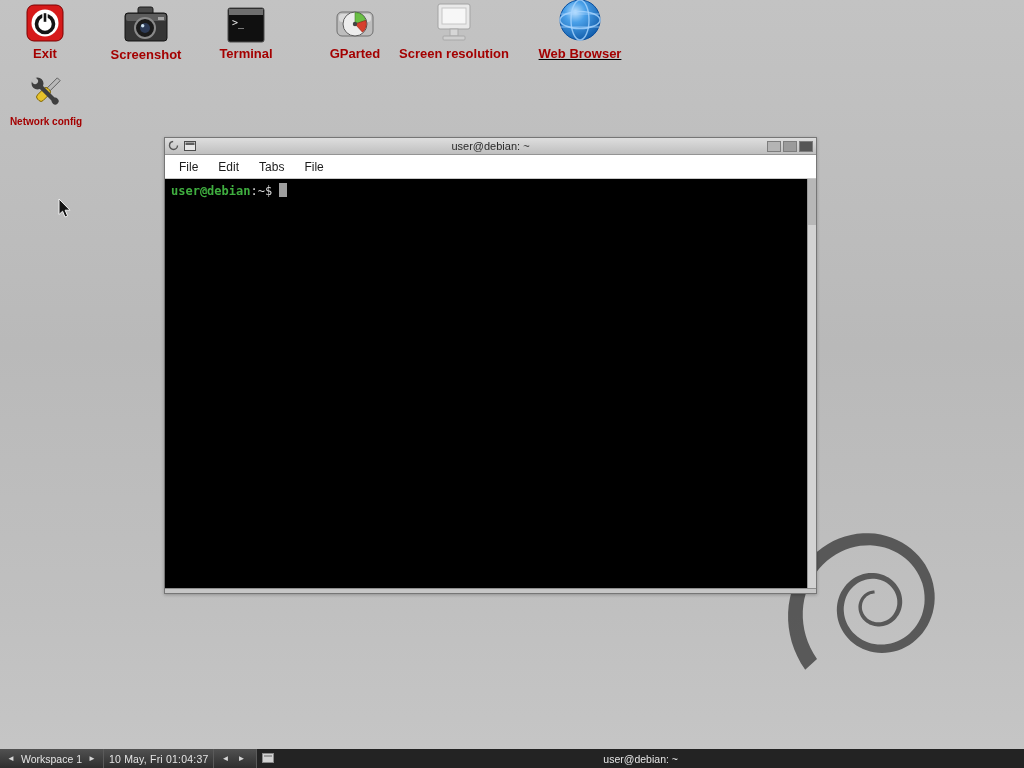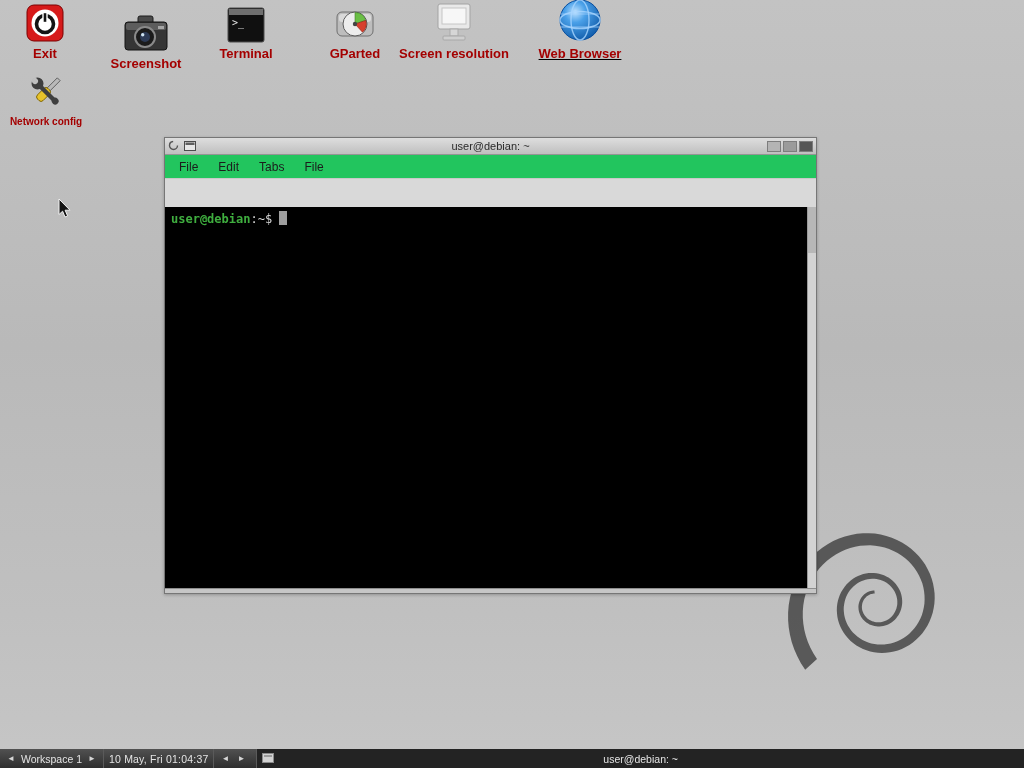--- a/index.html
+++ b/index.html
@@ -39,29 +39,29 @@
     font-size:11px; color:#2a2a2a; line-height:17px; pointer-events:none;
   }
   .tb-left { display:flex; align-items:center; gap:5px; z-index:1; }
   .tb-right { margin-left:auto; display:flex; align-items:center; gap:2px; z-index:1; }
   .tb-btn { width:14px; height:11px; border:1px solid #7d7d7d; }
   .tb-btn.b1 { background:#b4b4b4; }
   .tb-btn.b2 { background:#9b9b9b; }
   .tb-btn.b3 { background:#565656; }
 
   .menubar {
-    height:24px; flex:0 0 24px; background:#22c55e; border-bottom:1px solid #c9c9c9;
+    height:24px; flex:0 0 24px; background:#ffffff; border-bottom:1px solid #c9c9c9;
     display:flex; align-items:center; padding-left:4px;
   }
   .menu-item { font-size:12px; color:#1c1c1c; padding:3px 10px; cursor:default; }
 
   .term-body {
     flex:1; position:relative; background:var(--terminal-bg,#000);
     font-family:"DejaVu Sans Mono", monospace; font-size:12px;
-    padding:4px 6px; overflow:hidden;margin-top:28px;
+    padding:4px 6px; overflow:hidden;
   }
   .prompt-user { color:var(--prompt-green,#3fae3f); font-weight:bold; }
   .prompt-suffix { color:#d8d8d8; }
   .term-cursor {
     display:inline-block; width:8px; height:14px; background:#9e9e9e;
     margin-left:7px; vertical-align:-2px;
   }
   .term-scrollbar {
     position:absolute; top:0; right:0; bottom:0; width:9px;
     background:#d3d3d3; border-left:1px solid #9a9a9a;
@@ -102,21 +102,21 @@
     <svg width="38" height="40" viewBox="0 0 38 40">
       <rect x="1" y="1" width="36" height="36" rx="7" fill="#d61a1a" stroke="#7d0000"></rect>
       <circle cx="19" cy="19" r="13.5" fill="#ffffff"></circle>
       <circle cx="19" cy="20" r="8.5" fill="none" stroke="#141414" stroke-width="3.6"></circle>
       <rect x="17" y="8.5" width="4" height="10" fill="#141414" stroke="#ffffff" stroke-width="1.4"></rect>
     </svg>
   </div>
   <div class="icon-label">Exit</div>
 </div>
 
-<div class="icon-cell" style="left:81px; top:12px;">
+<div class="icon-cell" style="left:81px; top:3px;">
   <div class="icon-art">
     <svg width="46" height="40" viewBox="0 0 46 40">
       <rect x="15" y="2" width="15" height="8" rx="2" fill="#4a4a4a" stroke="#1c1c1c"></rect>
       <rect x="2" y="8" width="42" height="28" rx="3" fill="#353535" stroke="#141414"></rect>
       <rect x="3" y="9" width="40" height="7" rx="2" fill="#5d5d5d"></rect>
       <circle cx="22" cy="23" r="10" fill="#1b1b1b" stroke="#8a8a8a" stroke-width="2"></circle>
       <circle cx="22" cy="23" r="5" fill="#2c3a55"></circle>
       <circle cx="19.7" cy="20.7" r="1.7" fill="#cfe4f2"></circle>
       <rect x="35" y="12" width="6" height="3" fill="#a5a5a5"></rect>
     </svg>

